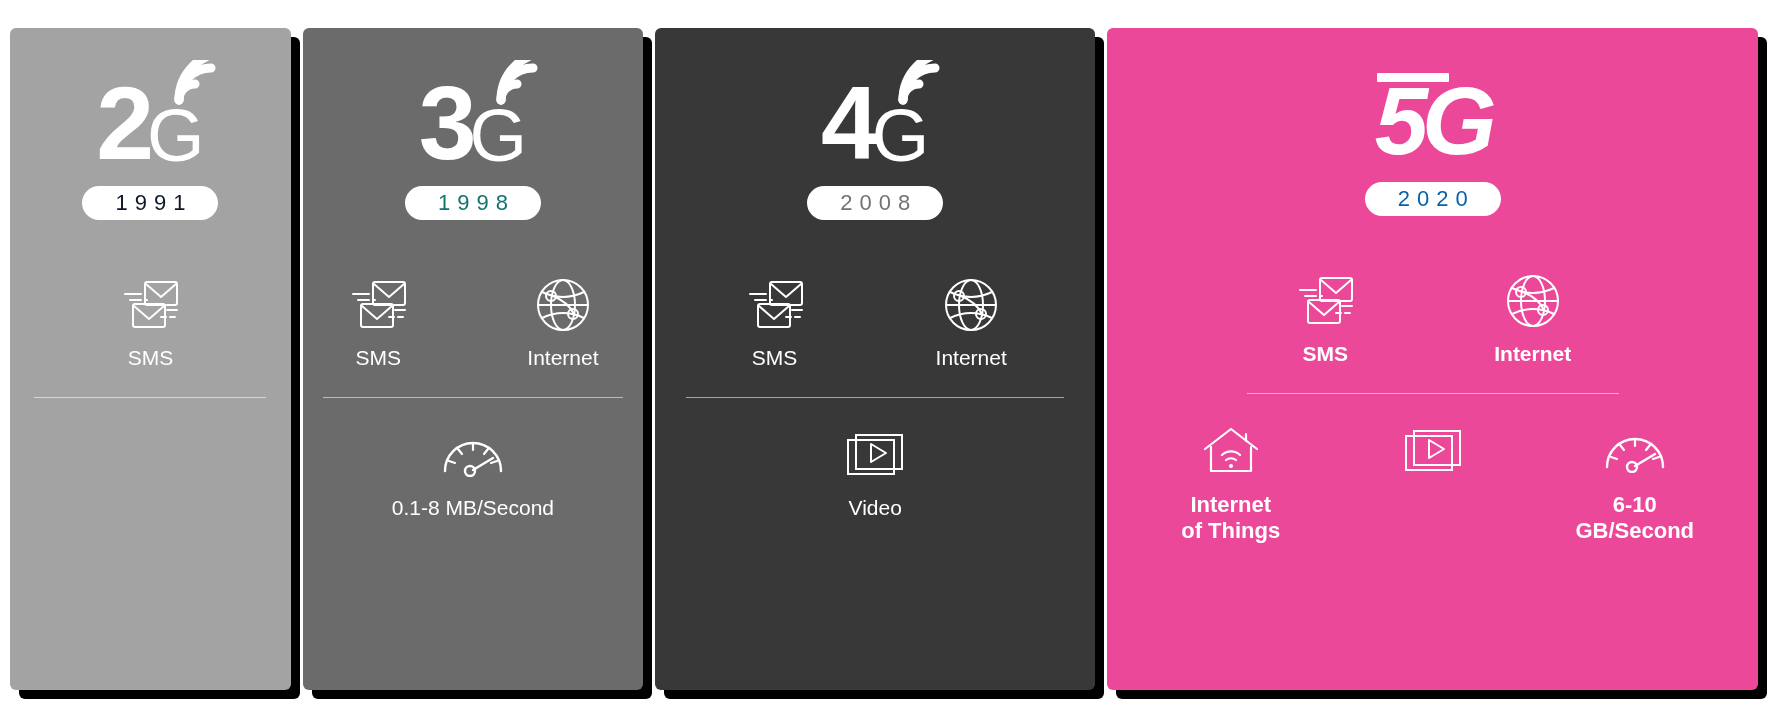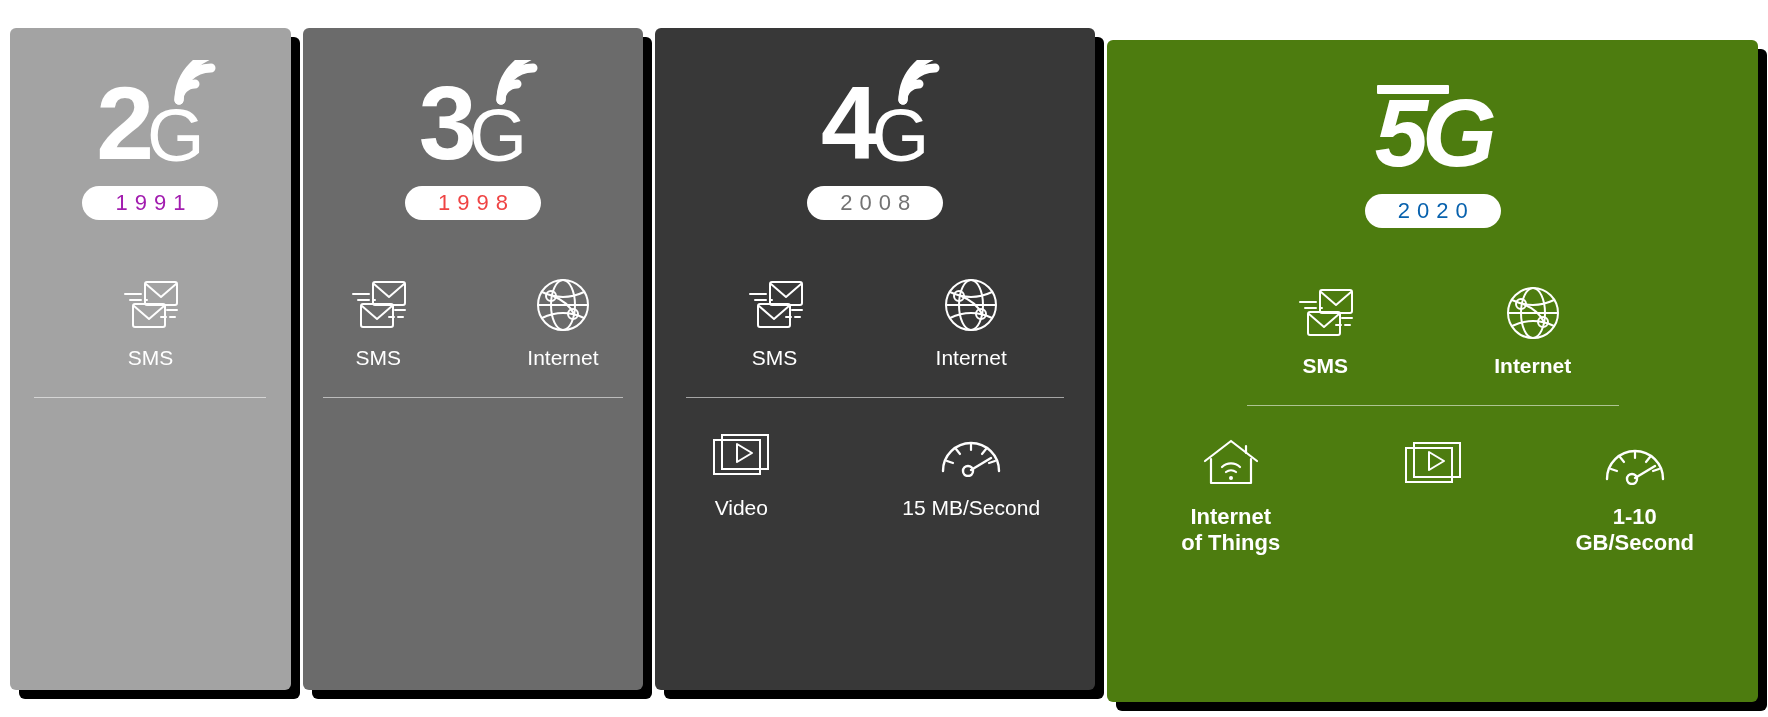--- a/index.html
+++ b/index.html
@@ -26,21 +26,21 @@
     box-shadow:9px 9px 0 0 #000000;
     color:#ffffff;
     display:flex;
     flex-direction:column;
     align-items:center;
     padding-top:38px;
   }
   .p1{width:285px;background:#a3a3a3;}
   .p2{width:345px;background:#6b6b6b;}
   .p3{width:447px;background:#383838;}
-  .p4{width:660px;background:#4d7c0f;margin-top:12px;}
+  .p4{width:660px;background:#ec4899;}
 
   
   .gen-logo{
     position:relative;
     display:flex;
     align-items:flex-end;
     justify-content:center;
     height:104px;
     margin-bottom:4px;
   }
@@ -95,22 +95,22 @@
   .year-pill{
     background:#ffffff;
     border-radius:999px;
     padding:4px 26px;
     font-size:22px;
     letter-spacing:7px;
     font-weight:400;
     text-indent:7px;
     margin-top:12px;
   }
-  .p1 .year-pill{color:#a21caf;}
-  .p2 .year-pill{color:#ef4444;}
+  .p1 .year-pill{color:#0f172a;}
+  .p2 .year-pill{color:#0f766e;}
   .p3 .year-pill{color:#737373;}
   .p4 .year-pill{color:#0761ad;}
 
   
   .rows{
     width:100%;
     display:flex;
     flex-direction:column;
     align-items:center;
     margin-top:54px;
@@ -250,20 +250,37 @@
               <circle cx="17" cy="20" r="5" fill="none" stroke="#fff" stroke-width="2"></circle>
               <circle cx="39" cy="38" r="5" fill="none" stroke="#fff" stroke-width="2"></circle>
             </svg>
           </span>
           <span class="cap">Internet</span>
         </div>
       </div>
 
       <div class="divider"></div>
 
+      <div class="feat-row bottom">
+        <div class="feat">
+          <span class="glyph">
+            <svg width="66" height="44" viewBox="0 0 66 44">
+              <path d="M5 38 A28 28 0 0 1 61 38" fill="none" stroke="#fff" stroke-width="2.4" stroke-linecap="round"></path>
+              <line x1="33" y1="10" x2="33" y2="17" stroke="#fff" stroke-width="2.2" stroke-linecap="round"></line>
+              <line x1="18" y1="16" x2="22" y2="21" stroke="#fff" stroke-width="2.2" stroke-linecap="round"></line>
+              <line x1="48" y1="16" x2="44" y2="21" stroke="#fff" stroke-width="2.2" stroke-linecap="round"></line>
+              <line x1="9" y1="28" x2="15" y2="30" stroke="#fff" stroke-width="2.2" stroke-linecap="round"></line>
+              <line x1="57" y1="28" x2="51" y2="30" stroke="#fff" stroke-width="2.2" stroke-linecap="round"></line>
+              <line x1="33" y1="37" x2="53" y2="25" stroke="#fff" stroke-width="2.4" stroke-linecap="round"></line>
+              <circle cx="30" cy="38" r="5" fill="none" stroke="#fff" stroke-width="2.4"></circle>
+            </svg>
+          </span>
+          <span class="cap">0.1-8 MB/Second</span>
+        </div>
+      </div>
     </div>
   </div>
 
   <div class="panel p3">
     <div class="gen-logo">
       <span class="gen-num">4</span>
       <span class="gen-g">G</span>
       <svg class="wifi-arcs" viewBox="0 0 66 58">
         <path d="M6 40 A16 16 0 0 1 22 24" fill="none" stroke="#fff" stroke-width="9" stroke-linecap="round"></path>
         <path d="M6 24 A32 32 0 0 1 38 -8" fill="none" stroke="#fff" stroke-width="9" stroke-linecap="round" transform="translate(0,16)"></path>
@@ -314,35 +331,20 @@
         <div class="feat">
           <span class="glyph">
             <svg width="62" height="50" viewBox="0 0 62 50">
               <rect x="4" y="10" width="46" height="34" fill="none" stroke="#fff" stroke-width="2"></rect>
               <rect x="12" y="5" width="46" height="34" fill="none" stroke="#fff" stroke-width="2"></rect>
               <path d="M27 14 L42 23 L27 32 Z" fill="none" stroke="#fff" stroke-width="2" stroke-linejoin="round"></path>
             </svg>
           </span>
           <span class="cap">Video</span>
         </div>
-        <div class="feat">
-          <span class="glyph">
-            <svg width="66" height="44" viewBox="0 0 66 44">
-              <path d="M5 38 A28 28 0 0 1 61 38" fill="none" stroke="#fff" stroke-width="2.4" stroke-linecap="round"></path>
-              <line x1="33" y1="10" x2="33" y2="17" stroke="#fff" stroke-width="2.2" stroke-linecap="round"></line>
-              <line x1="18" y1="16" x2="22" y2="21" stroke="#fff" stroke-width="2.2" stroke-linecap="round"></line>
-              <line x1="48" y1="16" x2="44" y2="21" stroke="#fff" stroke-width="2.2" stroke-linecap="round"></line>
-              <line x1="9" y1="28" x2="15" y2="30" stroke="#fff" stroke-width="2.2" stroke-linecap="round"></line>
-              <line x1="57" y1="28" x2="51" y2="30" stroke="#fff" stroke-width="2.2" stroke-linecap="round"></line>
-              <line x1="33" y1="37" x2="53" y2="25" stroke="#fff" stroke-width="2.4" stroke-linecap="round"></line>
-              <circle cx="30" cy="38" r="5" fill="none" stroke="#fff" stroke-width="2.4"></circle>
-            </svg>
-          </span>
-          <span class="cap">15 MB/Second</span>
-        </div>
       </div>
     </div>
   </div>
 
   <div class="panel p4">
     <div class="fiveg">
       <span class="fiveg-inner">
         <span class="fiveg-bar"></span>
         <span>5</span><span>G</span>
       </span>
@@ -417,20 +419,20 @@
               <path d="M5 38 A28 28 0 0 1 61 38" fill="none" stroke="#fff" stroke-width="2.4" stroke-linecap="round"></path>
               <line x1="33" y1="10" x2="33" y2="17" stroke="#fff" stroke-width="2.2" stroke-linecap="round"></line>
               <line x1="18" y1="16" x2="22" y2="21" stroke="#fff" stroke-width="2.2" stroke-linecap="round"></line>
               <line x1="48" y1="16" x2="44" y2="21" stroke="#fff" stroke-width="2.2" stroke-linecap="round"></line>
               <line x1="9" y1="28" x2="15" y2="30" stroke="#fff" stroke-width="2.2" stroke-linecap="round"></line>
               <line x1="57" y1="28" x2="51" y2="30" stroke="#fff" stroke-width="2.2" stroke-linecap="round"></line>
               <line x1="33" y1="37" x2="53" y2="25" stroke="#fff" stroke-width="2.4" stroke-linecap="round"></line>
               <circle cx="30" cy="38" r="5" fill="none" stroke="#fff" stroke-width="2.4"></circle>
             </svg>
           </span>
-          <span class="cap multi" style="white-space:pre-line">1-10
+          <span class="cap multi" style="white-space:pre-line">6-10
 GB/Second</span>
         </div>
       </div>
     </div>
   </div>
 
 </div>
 
 </body></html>

